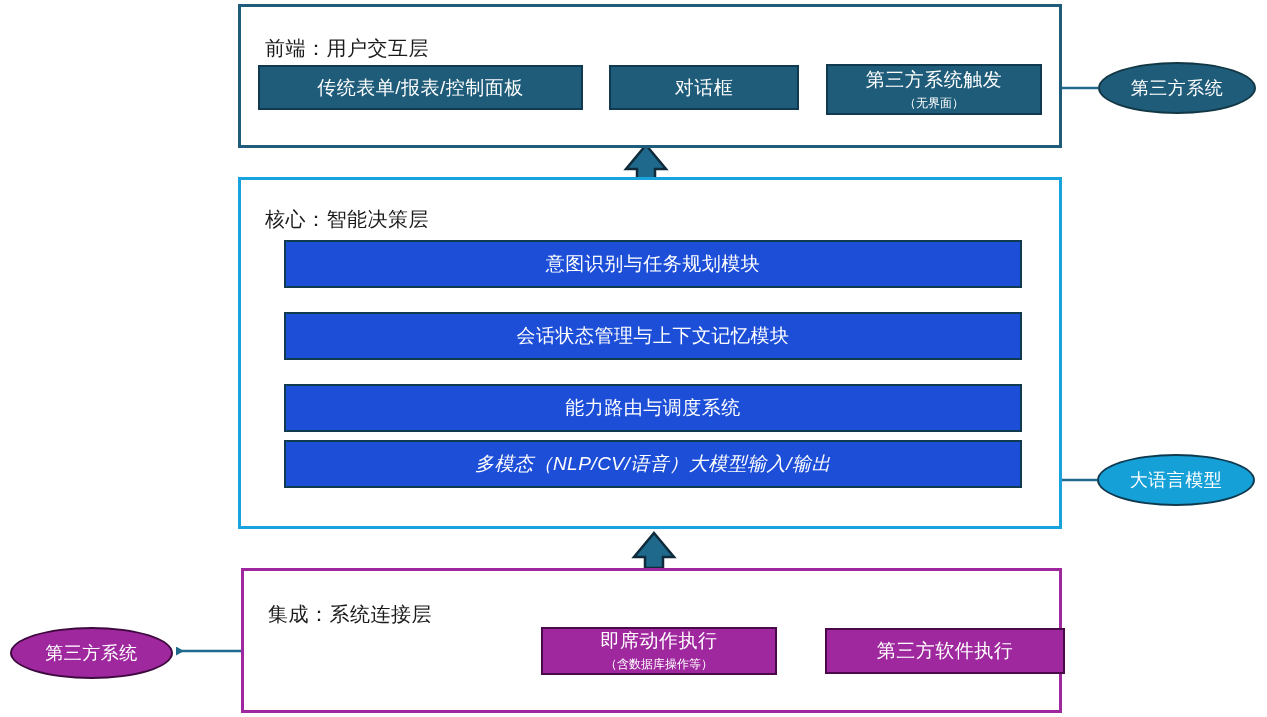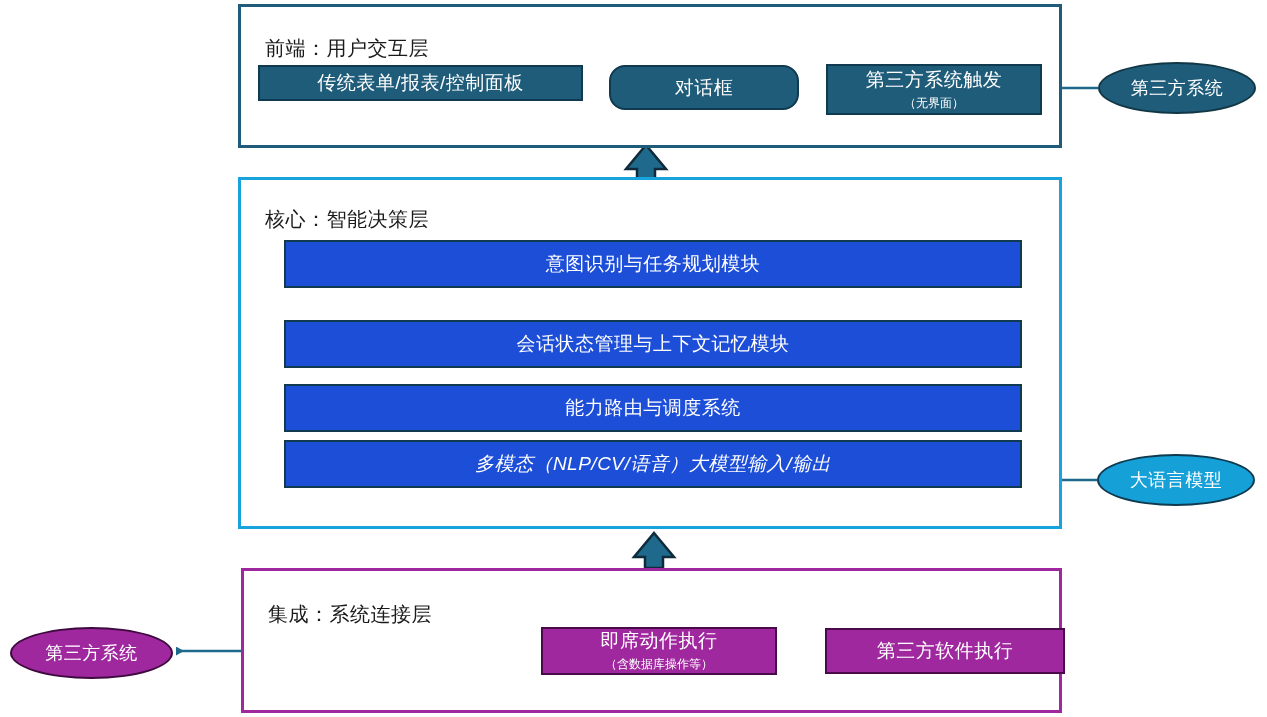--- a/index.html
+++ b/index.html
@@ -89,27 +89,27 @@
   .node-blue {
     background: #1d4ed8;
     border: 2px solid #0F3A4F;
   }
   .node-purple {
     background: #A0289F;
     border: 2px solid #4A0A4A;
   }
 
   
-  #node-form   { left: 258px; top: 65px;  width: 325px; height: 36px; }
-  #node-dialog { left: 609px; top: 65px;  width: 190px; height: 45px; border-radius: 16px; }
+  #node-form   { left: 258px; top: 65px;  width: 325px; height: 45px; }
+  #node-dialog { left: 609px; top: 65px;  width: 190px; height: 45px; }
   #node-thirdparty-trigger { left: 826px; top: 64px; width: 216px; height: 51px; }
 
   
   #node-intent   { left: 284px; top: 240px; width: 738px; height: 48px; }
-  #node-session  { left: 284px; top: 320px; width: 738px; height: 48px; }
+  #node-session  { left: 284px; top: 312px; width: 738px; height: 48px; }
   #node-routing  { left: 284px; top: 384px; width: 738px; height: 48px; }
   #node-multimodal { left: 284px; top: 440px; width: 738px; height: 48px; font-style: italic; }
 
   
   #node-api      { left: 258px; top: 628px; width: 242px; height: 46px; }
   #node-adhoc    { left: 541px; top: 627px; width: 236px; height: 48px; }
   #node-software { left: 825px; top: 628px; width: 240px; height: 46px; }
 
   
   .ellipse {

